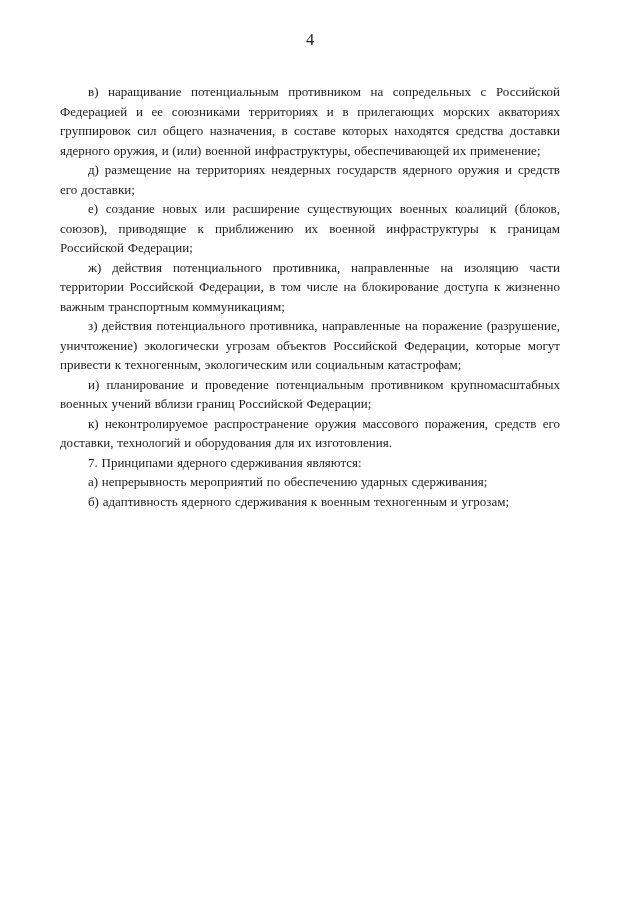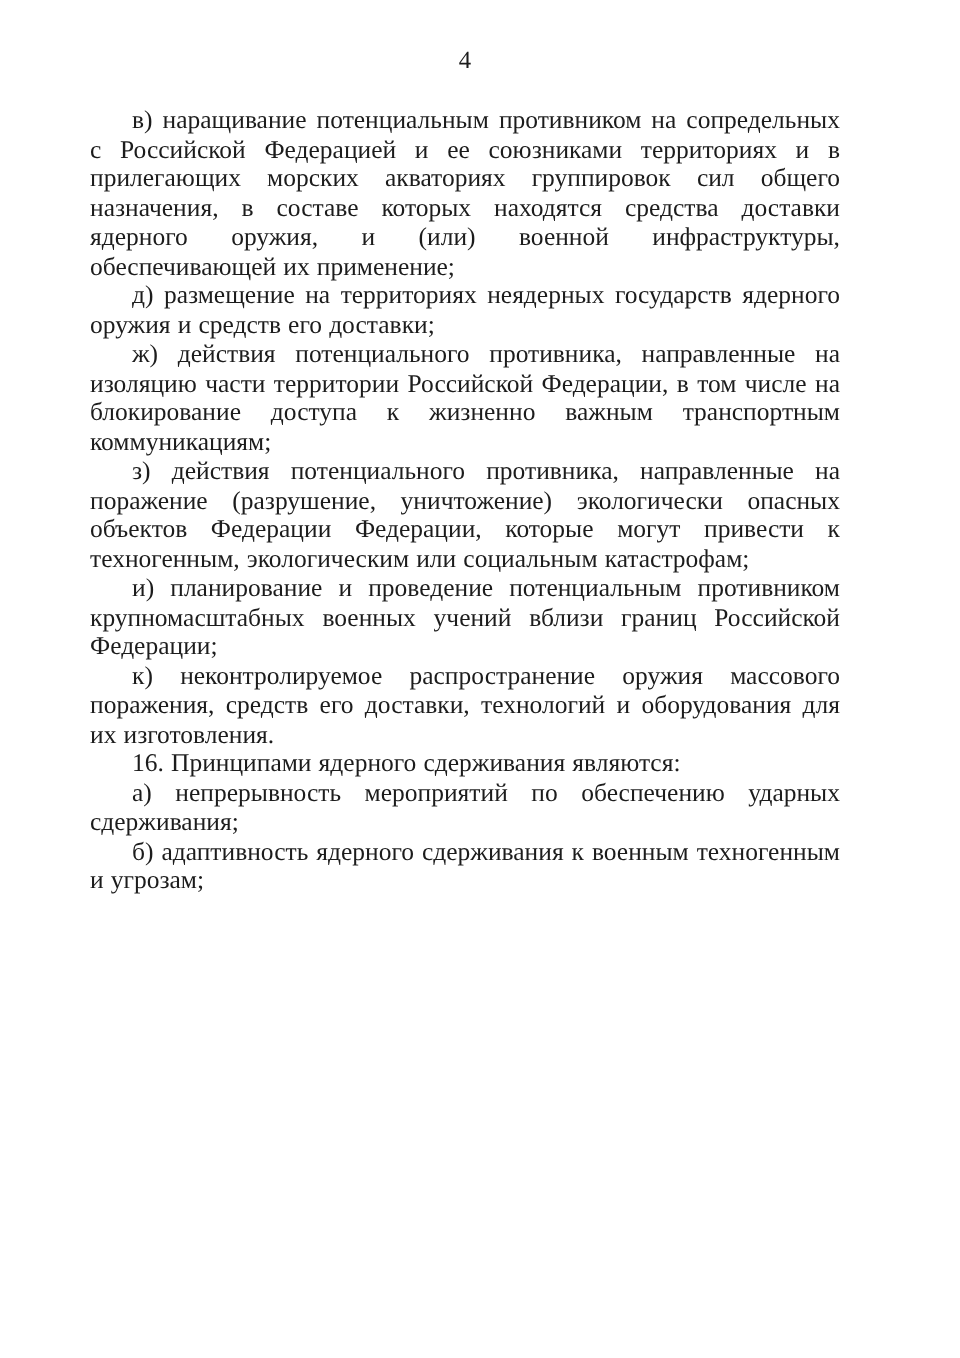--- a/index.html
+++ b/index.html
@@ -20,45 +20,46 @@
     position: absolute;
     top: 30px;
     left: 60px;
     width: 500px;
     text-align: center;
     font-size: 16.5px;
     line-height: 19.5px;
   }
   .body-text {
     position: absolute;
-    top: 70px;
+    top: 82px;
     left: 60px;
     width: 500px;
-    font-size: 17px;
+    font-size: 13px;
     line-height: 19.5px;
     text-align: justify;
     text-justify: inter-word;
   }
   .body-text p {
     margin: 0;
     padding: 0;
     text-indent: 28px;
     word-spacing: 0.5px;
   }
 </style>
 </head>
 <body>
 
 <div class="page">
   <div class="page-number">4</div>
 
   <div class="body-text">
     <p>в) наращивание потенциальным противником на сопредельных с Российской Федерацией и ее союзниками территориях и в прилегающих морских акваториях группировок сил общего назначения, в составе которых находятся средства доставки ядерного оружия, и (или) военной инфраструктуры, обеспечивающей их применение;</p>
     <p>д) размещение на территориях неядерных государств ядерного оружия и средств его доставки;</p>
+    <p>е) создание новых или расширение существующих военных коалиций (блоков, союзов), приводящие к приближению их военной инфраструктуры к границам Российской Федерации;</p>
     <p>ж) действия потенциального противника, направленные на изоляцию части территории Российской Федерации, в том числе на блокирование доступа к жизненно важным транспортным коммуникациям;</p>
-    <p>з) действия потенциального противника, направленные на поражение (разрушение, уничтожение) экологически опасных объектов Федерации Федерации, которые могут привести к техногенным, экологическим или социальным катастрофам;</p>
+    <p>з) действия потенциального противника, направленные на поражение (разрушение, уничтожение) экологически угрозам объектов Российской Федерации, которые могут привести к техногенным, экологическим или социальным катастрофам;</p>
     <p>и) планирование и проведение потенциальным противником крупномасштабных военных учений вблизи границ Российской Федерации;</p>
     <p>к) неконтролируемое распространение оружия массового поражения, средств его доставки, технологий и оборудования для их изготовления.</p>
-    <p>16. Принципами ядерного сдерживания являются:</p>
+    <p>7. Принципами ядерного сдерживания являются:</p>
     <p>а) непрерывность мероприятий по обеспечению ударных сдерживания;</p>
     <p>б) адаптивность ядерного сдерживания к военным техногенным и угрозам;</p>
   </div>
 </div>
 
 </body></html>

